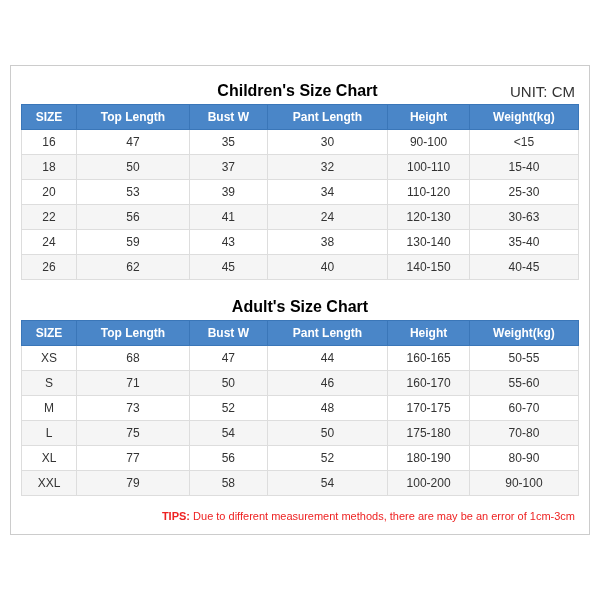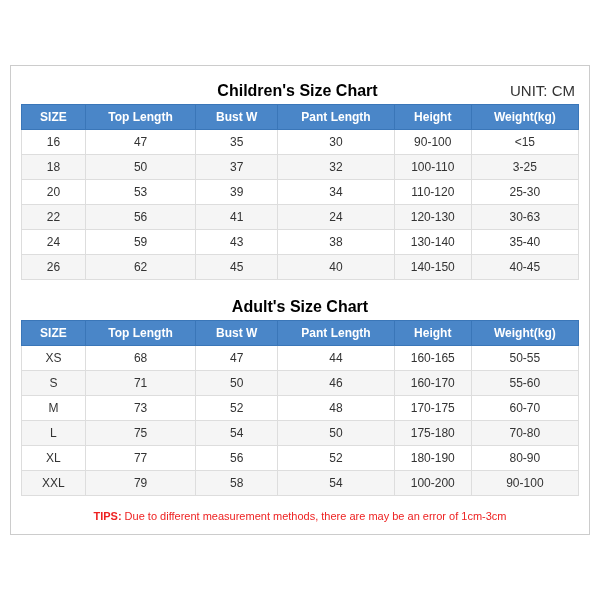--- a/index.html
+++ b/index.html
@@ -14,21 +14,21 @@
     }
     .chart-container {
       width: 580px;
       border: 1px solid #ccc;
       padding: 10px;
       background: #fff;
     }
     .section-title-row {
       display: flex;
       justify-content: space-between;
-      align-items: flex-start;
+      align-items: flex-end;
       padding: 6px 4px 4px 4px;
       gap: 39px;
     }
     .section-title {
       font-size: 16px;
       font-weight: bold;
       text-align: center;
       flex: 1;
     }
     .unit-label {
@@ -39,42 +39,42 @@
     table {
       width: 100%;
       border-collapse: collapse;
       margin-bottom: 4px;
     }
     thead th {
       background: #4a86c8;
       color: #fff;
       font-size: 12px;
       font-weight: bold;
-      padding: 5px 12px;
+      padding: 5px 4px;
       text-align: center;
       border: 1px solid #3a76b8;
     }
     tbody tr {
       background: #fff;
     }
     tbody tr:nth-child(even) {
       background: #f5f5f5;
     }
     tbody td {
       text-align: center;
       font-size: 12px;
       padding: 5px 4px;
       border: 1px solid #ddd;
       color: #333;
     }
     tbody td:first-child {
       font-weight: normal;
     }
     .tips-row {
-      text-align: center;
+      text-align: right;
       font-size: 11px;
       color: #e22;
       padding: 6px 4px 2px 4px;
       margin-top: 8px;
     }
     .tips-bold {
       font-weight: bold;
     }
     .section-gap {
       height: 8px;
@@ -111,21 +111,21 @@
           <td>30</td>
           <td>90-100</td>
           <td>&lt;15</td>
         </tr>
         <tr>
           <td>18</td>
           <td>50</td>
           <td>37</td>
           <td>32</td>
           <td>100-110</td>
-          <td>3-25</td>
+          <td>15-40</td>
         </tr>
         <tr>
           <td>20</td>
           <td>53</td>
           <td>39</td>
           <td>34</td>
           <td>110-120</td>
           <td>25-30</td>
         </tr>
         <tr>

